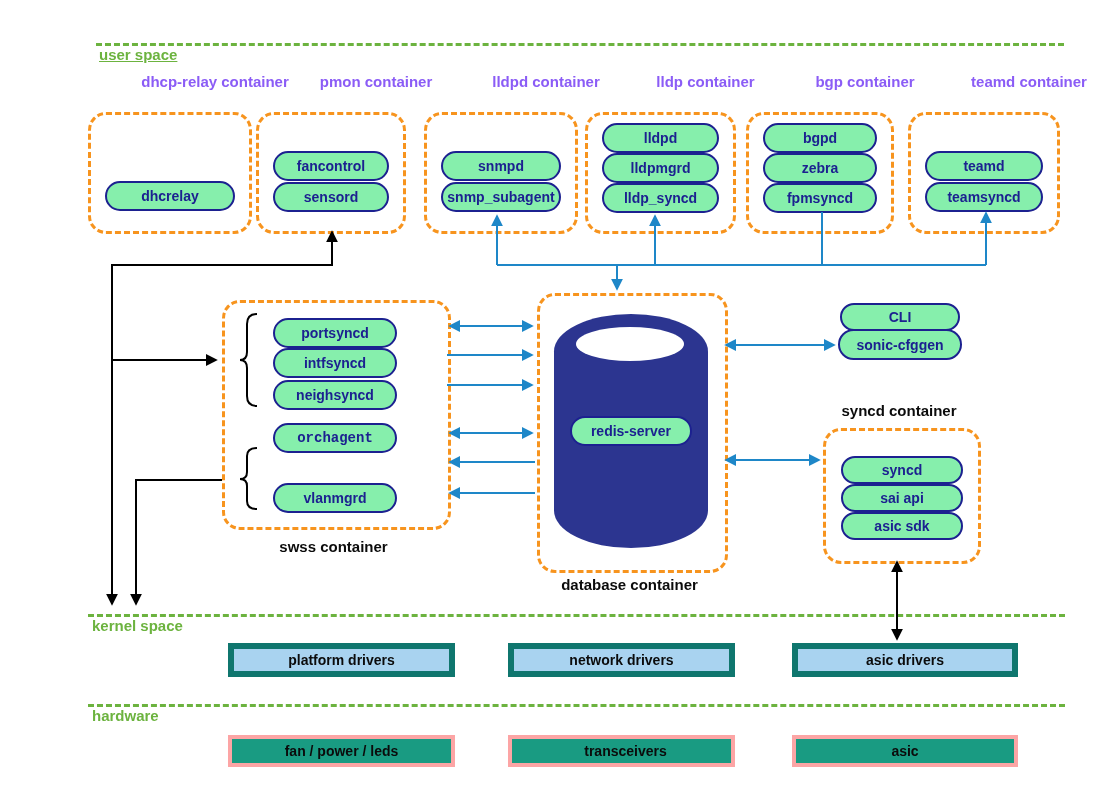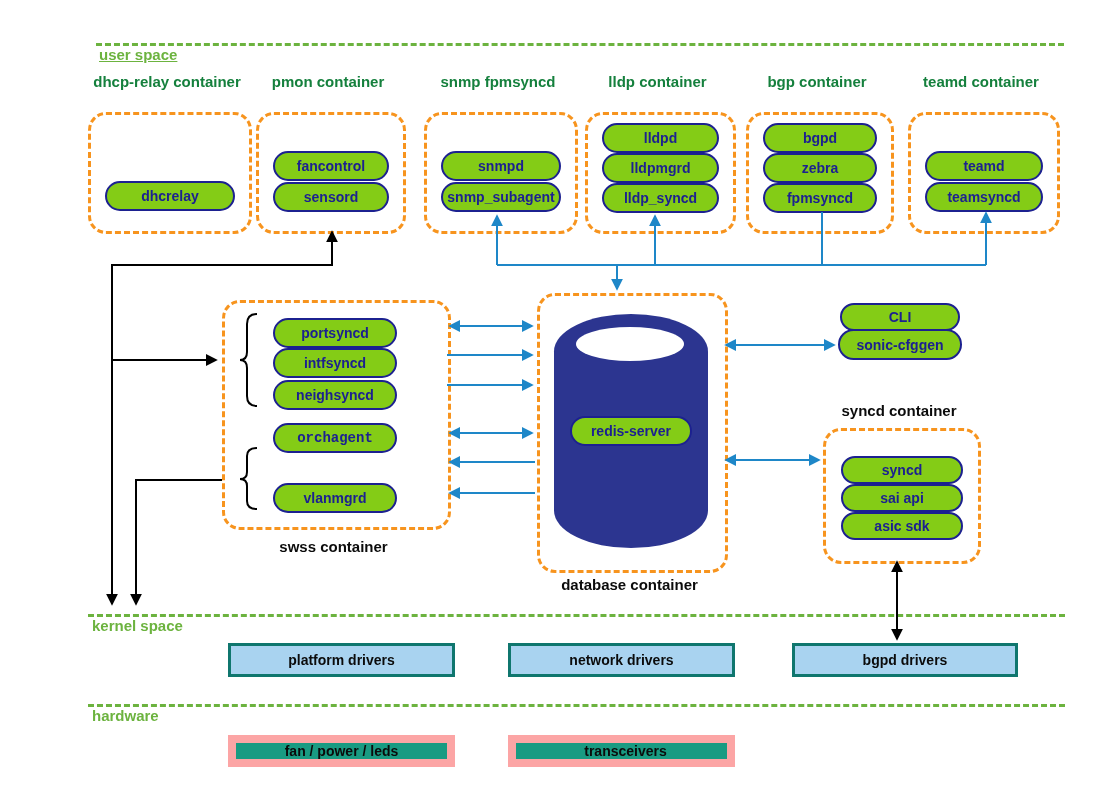--- a/index.html
+++ b/index.html
@@ -2,55 +2,55 @@
 <html><head>
 <meta charset="utf-8">
 <style>
   html,body{margin:0;padding:0;background:#ffffff;}
   .canvas{
     position:relative;width:1112px;height:796px;background:#fff;overflow:hidden;
     font-family:"Liberation Sans",sans-serif;
   }
   .gline{position:absolute;height:0;border-top:3px dashed #6CB33F;}
   .glabel{position:absolute;color:#6CB33F;font-weight:bold;font-size:15px;}
-  .ttl{position:absolute;color:#15803d;font-weight:bold;font-size:15px;text-align:center;}
+  .ttl{position:absolute;color:#8b5cf6;font-weight:bold;font-size:15px;text-align:center;margin-left:48px;}
   .cont{position:absolute;border:3px dashed #F7941E;border-radius:18px;background:transparent;}
   .pill{
-    position:absolute;left:14px;right:14px;height:30px;background:#84cc16;
+    position:absolute;left:14px;right:14px;height:30px;background:#86efac;
     border:2px solid #1c2190;border-radius:17px;color:#1c2190;
     font-weight:bold;font-size:14px;display:flex;align-items:center;justify-content:center;
     box-sizing:border-box;white-space:nowrap;
   }
   .pill.fixed{left:auto;right:auto;}
   .clabel{position:absolute;color:#0b0b0b;font-weight:bold;font-size:15px;text-align:center;}
   .cyl{position:absolute;background:#2C3590;border-radius:50%/16%;}
   .cyl-hole{position:absolute;background:#fff;border-radius:50%;}
-  .kbox{position:absolute;background:#A9D3F0;border:3px solid #0f766e;box-sizing:border-box;
+  .kbox{position:absolute;background:#A9D3F0;border:6px solid #0f766e;box-sizing:border-box;
         display:flex;align-items:center;justify-content:center;color:#0b0b0b;font-weight:bold;font-size:14px;}
-  .hbox{position:absolute;background:#199B82;border:8px solid #fca5a5;box-sizing:border-box;
+  .hbox{position:absolute;background:#199B82;border:4px solid #fca5a5;box-sizing:border-box;
         display:flex;align-items:center;justify-content:center;color:#0b0b0b;font-weight:bold;font-size:14px;}
   .wires{position:absolute;left:0;top:0;z-index:6;pointer-events:none;}
 </style>
 </head>
 <body>
 
 <div class="canvas">
 
   <div class="gline" style="left:96px;top:43px;width:968px;"></div>
   <div class="glabel" style="left:99px;top:46px;text-decoration:underline;">user space</div>
 
   <div class="gline" style="left:88px;top:614px;width:977px;"></div>
   <div class="glabel" style="left:92px;top:617px;">kernel space</div>
 
   <div class="gline" style="left:88px;top:704px;width:977px;"></div>
   <div class="glabel" style="left:92px;top:707px;">hardware</div>
 
   <div class="ttl" style="left:88px;top:73px;width:158px;">dhcp-relay container</div>
   <div class="ttl" style="left:256px;top:73px;width:144px;">pmon container</div>
-  <div class="ttl" style="left:424px;top:73px;width:148px;">snmp fpmsyncd</div>
+  <div class="ttl" style="left:424px;top:73px;width:148px;">lldpd container</div>
   <div class="ttl" style="left:585px;top:73px;width:145px;">lldp container</div>
   <div class="ttl" style="left:746px;top:73px;width:142px;">bgp container</div>
   <div class="ttl" style="left:908px;top:73px;width:146px;">teamd container</div>
 
   <div class="cont" style="left:88px;top:112px;width:158px;height:116px;">
     <div class="pill" style="top:66px;">dhcrelay</div>
   </div>
 
   <div class="cont" style="left:256px;top:112px;width:144px;height:116px;">
     <div class="pill" style="top:36px;">fancontrol</div>
@@ -101,24 +101,25 @@
 
   <div class="clabel" style="left:823px;top:402px;width:152px;">syncd container</div>
   <div class="cont" style="left:823px;top:428px;width:152px;height:130px;">
     <div class="pill fixed" style="left:15px;width:122px;height:28px;top:25px;">syncd</div>
     <div class="pill fixed" style="left:15px;width:122px;height:28px;top:53px;">sai api</div>
     <div class="pill fixed" style="left:15px;width:122px;height:28px;top:81px;">asic sdk</div>
   </div>
 
   <div class="kbox" style="left:228px;top:643px;width:227px;height:34px;">platform drivers</div>
   <div class="kbox" style="left:508px;top:643px;width:227px;height:34px;">network drivers</div>
-  <div class="kbox" style="left:792px;top:643px;width:226px;height:34px;">bgpd drivers</div>
+  <div class="kbox" style="left:792px;top:643px;width:226px;height:34px;">asic drivers</div>
 
   <div class="hbox" style="left:228px;top:735px;width:227px;height:32px;">fan / power / leds</div>
   <div class="hbox" style="left:508px;top:735px;width:227px;height:32px;padding-left:8px;">transceivers</div>
+  <div class="hbox" style="left:792px;top:735px;width:226px;height:32px;">asic</div>
 
   <svg class="wires" width="1112" height="796" viewBox="0 0 1112 796">
     <defs>
       <marker id="mblk" viewBox="0 0 10 10" refX="8.5" refY="5" markerWidth="12" markerHeight="12" markerUnits="userSpaceOnUse" orient="auto-start-reverse">
         <path d="M0,0 L10,5 L0,10 z" fill="#000000"></path>
       </marker>
       <marker id="mblu" viewBox="0 0 10 10" refX="8.5" refY="5" markerWidth="12" markerHeight="12" markerUnits="userSpaceOnUse" orient="auto-start-reverse">
         <path d="M0,0 L10,5 L0,10 z" fill="#1E87C8"></path>
       </marker>
     </defs>

